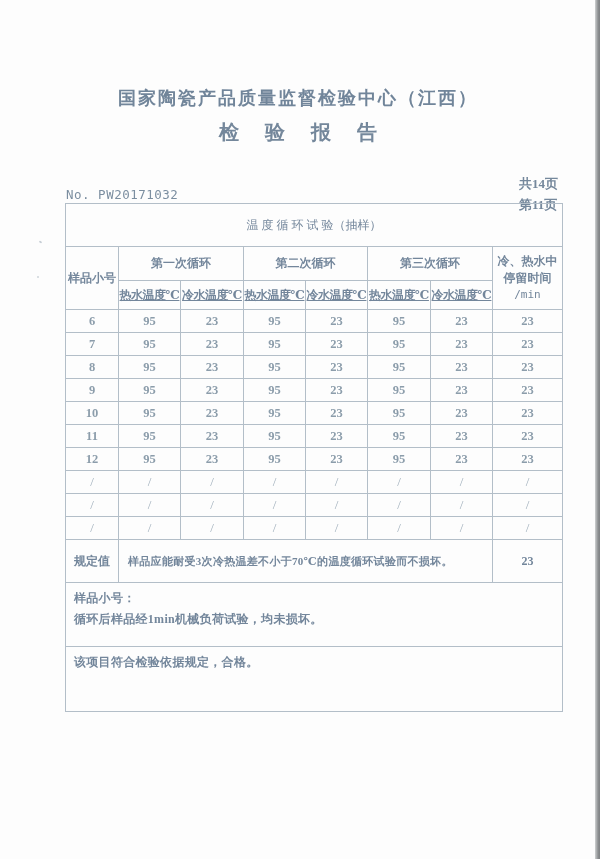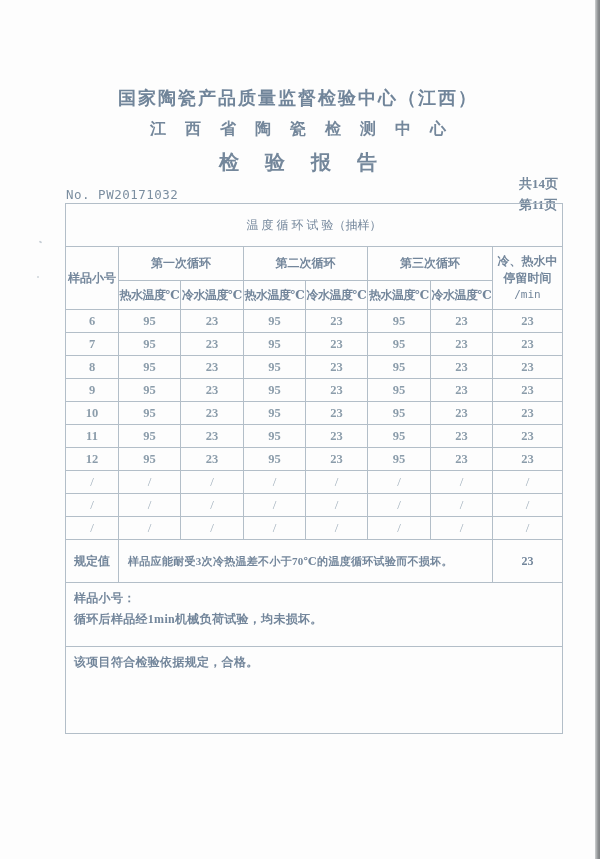--- a/index.html
+++ b/index.html
@@ -58,46 +58,45 @@
   }
   table.report td {
     border: 1px solid #b3bec8;
     text-align: center; vertical-align: middle;
     color: #73869b; font-size: 12px;
     padding: 0;
     overflow: hidden;
   }
   .r-title td { height: 43px; font-size: 14px; color: #70839a; font-weight: 400; }
   .r-h1 td { height: 34px; font-weight: 600; }
-  .r-h2 td { height: 29px; font-size: 11.5px; font-weight: 600; letter-spacing: -0.5px; }
+  .r-h2 td { height: 29px; font-size: 11.5px; font-weight: 600; letter-spacing: -0.5px; text-decoration: underline; }
   td.sample-h { font-size: 12px; letter-spacing: 0; }
   td.stay { font-size: 11.5px; line-height: 1.45; font-weight: 600; }
   td.stay .min { font-family: "DejaVu Sans Mono", monospace; font-size: 11px; font-weight: 400; }
   tbody#rows td { height: 23px; color: #8c9dab; font-size: 12.5px; font-weight: 600; }
   tbody#rows tr.slash-row td { color: #a0afbc; font-weight: 400; font-size: 13px; }
   .r-spec td { height: 43px; font-weight: 600; }
   .r-spec td.spec-text {
     text-align: left; padding: 2px 8px 2px 9px; font-size: 11px; letter-spacing: 0.3px;
   }
   .blk {
     text-align: left !important; vertical-align: top !important;
     padding: 5px 8px !important;
     font-size: 12.5px; line-height: 1.75; letter-spacing: 0.3px; font-weight: 600;
   }
   .r-check td { height: 64px; }
-  .r-concl td { height: 87px; }
+  .r-concl td { height: 65px; }
 </style>
 </head>
 <body>
 
 <div class="paper">
 
   <div class="doc-header">
     <div class="title1">国家陶瓷产品质量监督检验中心（江西）</div>
-    <div class="title2">江西省陶瓷检测中心</div>
     <div class="title3">检验报告</div>
   </div>
 
   <div class="info-row">
     <span class="report-no">No. PW20171032</span>
     <span class="page-info">
       <span>共14页</span>
       <span>第11页</span>
     </span>
   </div>

